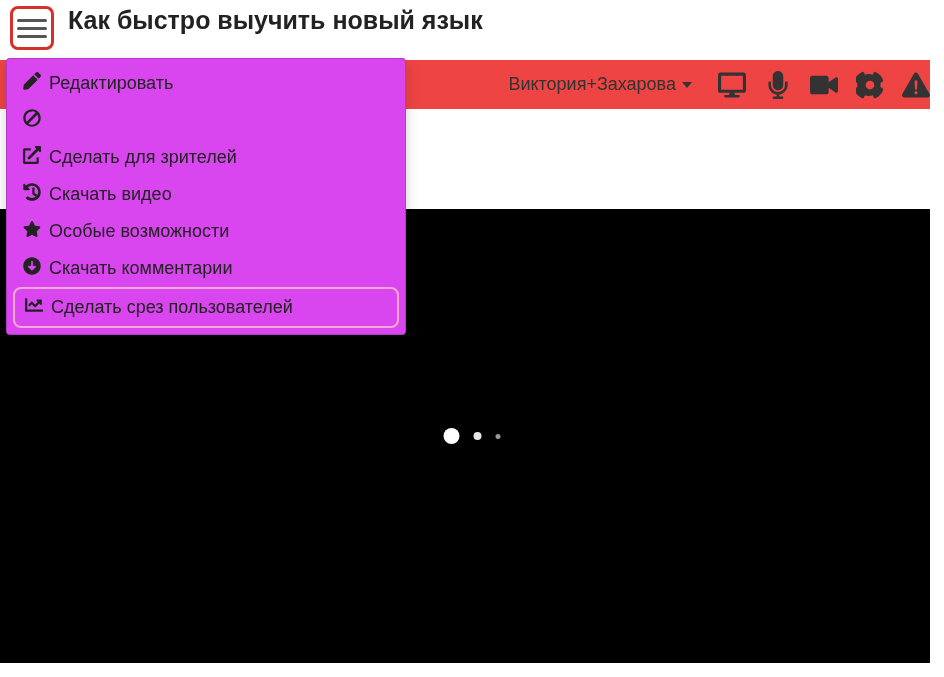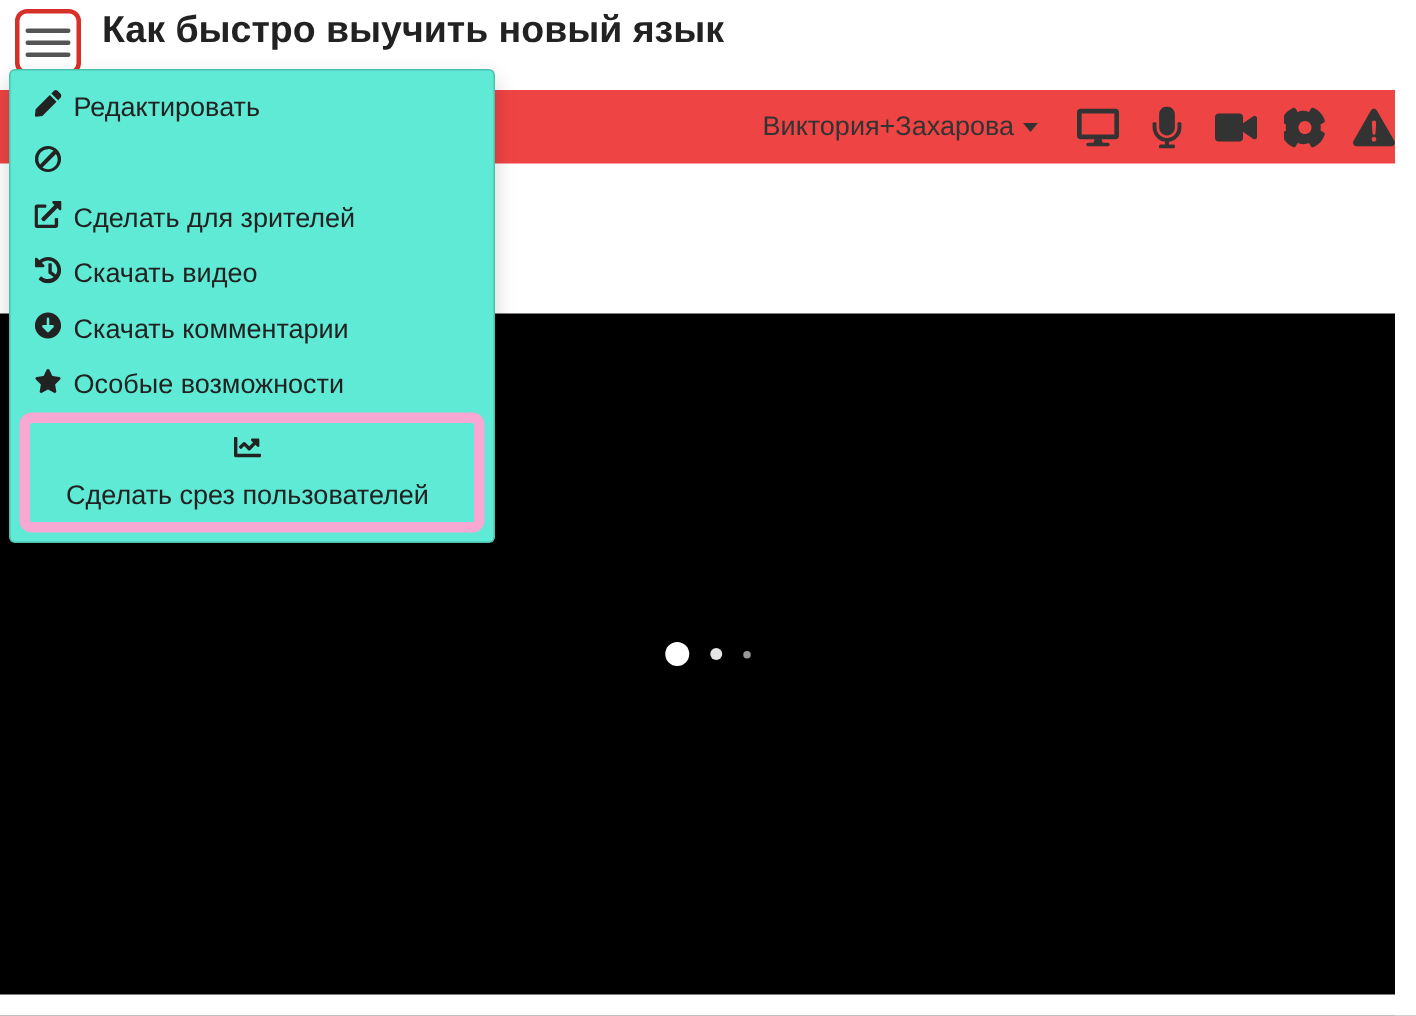--- a/index.html
+++ b/index.html
@@ -27,30 +27,30 @@
   .loader { position:absolute; left:50%; top:50%; transform:translate(-50%, -50%); display:flex; align-items:center; gap:14px; }
   .dot-big { width:16px; height:16px; border-radius:50%; background:#fff; }
   .dot-sm  { width:8px;  height:8px;  border-radius:50%; background:#fff; opacity:.9; }
   .dot-sm2 { width:5px;  height:5px;  border-radius:50%; background:#fff; opacity:.6; }
 
   
   .right-edge { position:absolute; right:0; top:60px; bottom:0; width:14px; background:#fff; }
 
   
   .dropdown {
-    position:absolute; left:6px; top:46px; width:324px;
-    background:#5eead4; border:1px solid rgba(0,0,0,.18); border-radius:4px;
+    position:absolute; left:6px; top:58px; width:400px;
+    background:#d946ef; border:1px solid rgba(0,0,0,.18); border-radius:4px;
     box-shadow:0 6px 14px rgba(0,0,0,.18);
     padding:6px 0;
     z-index:50;
   }
   .menu-item { display:flex; align-items:center; gap:8px; padding:7px 16px; font-size:18px; color:#222; cursor:pointer; }
   .menu-item svg { width:18px; height:18px; fill:#222; flex:0 0 18px; }
   .menu-highlight {
-    border:7px solid #f9a8d4; border-radius:8px; margin:0 6px; padding-left:10px;flex-direction:column;
+    border:2px solid #f9a8d4; border-radius:8px; margin:0 6px; padding-left:10px;
   }
 
   .root { position:relative; width:944px; height:677px; }
 </style>
 </head>
 <body>
 
 <div class="root">
 
   <div class="header">
@@ -132,30 +132,30 @@
           </svg></span>
         <span>Сделать для зрителей</span>
       </div>
       <div class="menu-item">
         <span><svg viewBox="0 0 512 512">
             <path d="M504 256C504 119 393 8 256 8 193 8 135 32 91 71L49 29C34 14 8 25 8 46v134c0 13 11 24 24 24h134c21 0 32-26 17-41l-43-43c31-27 72-44 116-44 97 0 176 79 176 176s-79 176-176 176c-43 0-82-15-113-41-9-8-23-7-31 1l-23 23c-10 10-9 26 1 35 44 38 102 62 166 62 137 0 248-111 248-248zm-176 36V140c0-7-5-12-12-12h-40c-7 0-12 5-12 12v178l98 71c5 4 13 3 17-3l24-32c4-5 3-13-3-17l-72-53z"></path>
           </svg></span>
         <span>Скачать видео</span>
       </div>
       <div class="menu-item">
+        <span><svg viewBox="0 0 576 512">
+            <path d="M259 18L194 150 48 171c-26 4-37 36-18 55l106 103-25 146c-5 26 23 46 46 33l131-69 131 69c23 13 51-7 46-33l-25-146 106-103c19-19 8-51-18-55l-146-21L317 18c-12-24-46-24-58 0z"></path>
+          </svg></span>
+        <span>Особые возможности</span>
+      </div>
+      <div class="menu-item">
         <span><svg viewBox="0 0 512 512">
             <path d="M256 8C119 8 8 119 8 256s111 248 248 248 248-111 248-248S393 8 256 8zm0 96c13 0 24 11 24 24v120h64c21 0 32 26 17 41l-88 88c-9 9-25 9-34 0l-88-88c-15-15-4-41 17-41h64V128c0-13 11-24 24-24z"></path>
           </svg></span>
         <span>Скачать комментарии</span>
-      </div>
-      <div class="menu-item">
-        <span><svg viewBox="0 0 576 512">
-            <path d="M259 18L194 150 48 171c-26 4-37 36-18 55l106 103-25 146c-5 26 23 46 46 33l131-69 131 69c23 13 51-7 46-33l-25-146 106-103c19-19 8-51-18-55l-146-21L317 18c-12-24-46-24-58 0z"></path>
-          </svg></span>
-        <span>Особые возможности</span>
       </div>
       <div class="menu-item menu-highlight">
         <span><svg viewBox="0 0 512 512">
             <path d="M496 384H64V80c0-9-7-16-16-16H16C7 64 0 71 0 80v336c0 18 14 32 32 32h464c9 0 16-7 16-16v-32c0-9-7-16-16-16zM464 96H346c-21 0-32 26-17 41l32 32-73 73-73-73c-13-13-33-13-45 0L97 242c-6 6-6 16 0 23l23 23c6 6 16 6 23 0l50-50 73 73c13 13 33 13 45 0l96-96 32 32c15 15 41 4 41-17V112c0-9-7-16-16-16z"></path>
           </svg></span>
         <span>Сделать срез пользователей</span>
       </div>
     </div>
 
 </div>

